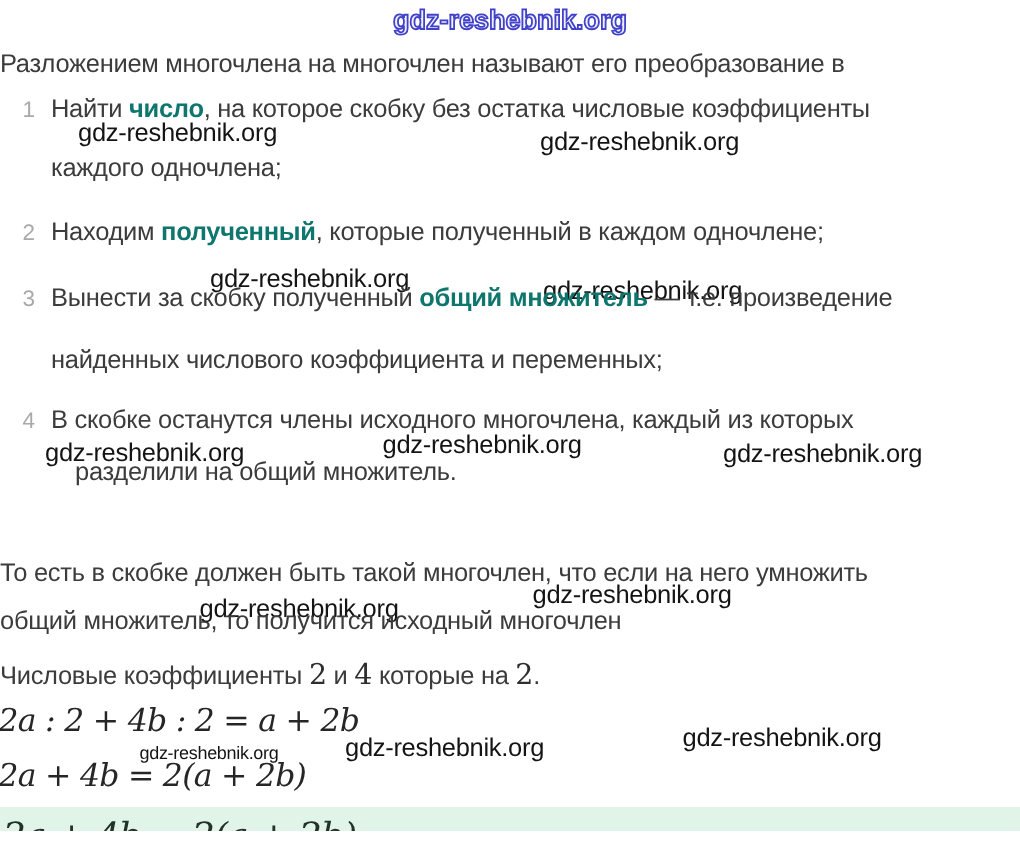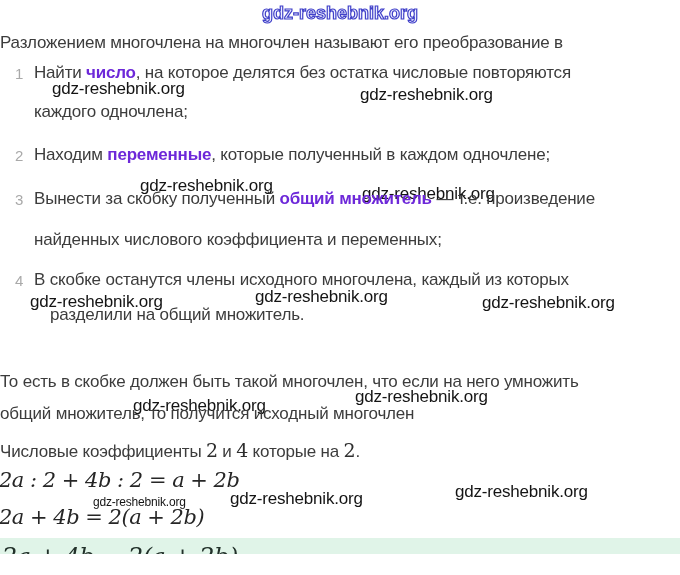--- a/index.html
+++ b/index.html
@@ -1,21 +1,21 @@
 <!DOCTYPE html>
 <html><head>
 <meta charset="utf-8">
 <style>
   html,body{margin:0;padding:0;background:#ffffff;}
   .page{
     position:relative;width:680px;height:554px;background:#ffffff;
     font-family:"Liberation Sans",sans-serif;color:#3c3c3c;overflow:hidden;
   }
   .txt{position:absolute;font-size:17px;white-space:nowrap;letter-spacing:-0.2px;}
-  .txt b{font-weight:700;color:#6d28d9;}
+  .txt b{font-weight:700;color:#0f766e;}
   .num{position:absolute;left:15px;font-size:15px;color:#a9a9a9;}
   .wm{position:absolute;font-size:17px;color:#141414;white-space:nowrap;letter-spacing:-0.2px;}
   .wm-sm{font-size:12px;}
   .wm-top{
     position:absolute;top:3px;left:50%;transform:translateX(-50%);
     font-size:18px;font-weight:700;color:#eef0ff;white-space:nowrap;
     -webkit-text-stroke:1.2px #4141c9;
   }
   .math{
     position:absolute;font-family:"DejaVu Serif",serif;font-style:italic;
@@ -34,27 +34,27 @@
 </head>
 <body>
 
 <div class="page">
 
   <div class="wm-top" style="-webkit-text-stroke: 1.2px rgb(65, 65, 201);">gdz-reshebnik.org</div>
 
   <div class="txt" style="left:0;top:33px">Разложением многочлена на многочлен называют его преобразование в</div>
 
   <div class="num" style="top:65px">1</div>
-  <div class="txt" style="left:34px;top:63px"><span>Найти </span><b>число</b><span>, на которое делятся без остатка числовые повторяются</span></div>
+  <div class="txt" style="left:34px;top:63px"><span>Найти </span><b>число</b><span>, на которое скобку без остатка числовые коэффициенты</span></div>
   <div class="wm" style="left:52px;top:79px">gdz-reshebnik.org</div>
   <div class="wm" style="left:360px;top:85px">gdz-reshebnik.org</div>
   <div class="txt" style="left:34px;top:102px">каждого одночлена;</div>
 
   <div class="num" style="top:147px">2</div>
-  <div class="txt" style="left:34px;top:145px"><span>Находим </span><b>переменные</b><span>, которые полученный в каждом одночлене;</span></div>
+  <div class="txt" style="left:34px;top:145px"><span>Находим </span><b>полученный</b><span>, которые полученный в каждом одночлене;</span></div>
   <div class="wm" style="left:140px;top:176px">gdz-reshebnik.org</div>
   <div class="wm" style="left:362px;top:184px">gdz-reshebnik.org</div>
 
   <div class="num" style="top:191px">3</div>
   <div class="txt" style="left:34px;top:189px"><span>Вынести за скобку полученный </span><b>общий множитель</b><span> — т.е. произведение</span></div>
   <div class="txt" style="left:34px;top:230px">найденных числового коэффициента и переменных;</div>
 
   <div class="num" style="top:272px">4</div>
   <div class="txt" style="left:34px;top:270px">В скобке останутся члены исходного многочлена, каждый из которых</div>
   <div class="wm" style="left:30px;top:292px">gdz-reshebnik.org</div>

